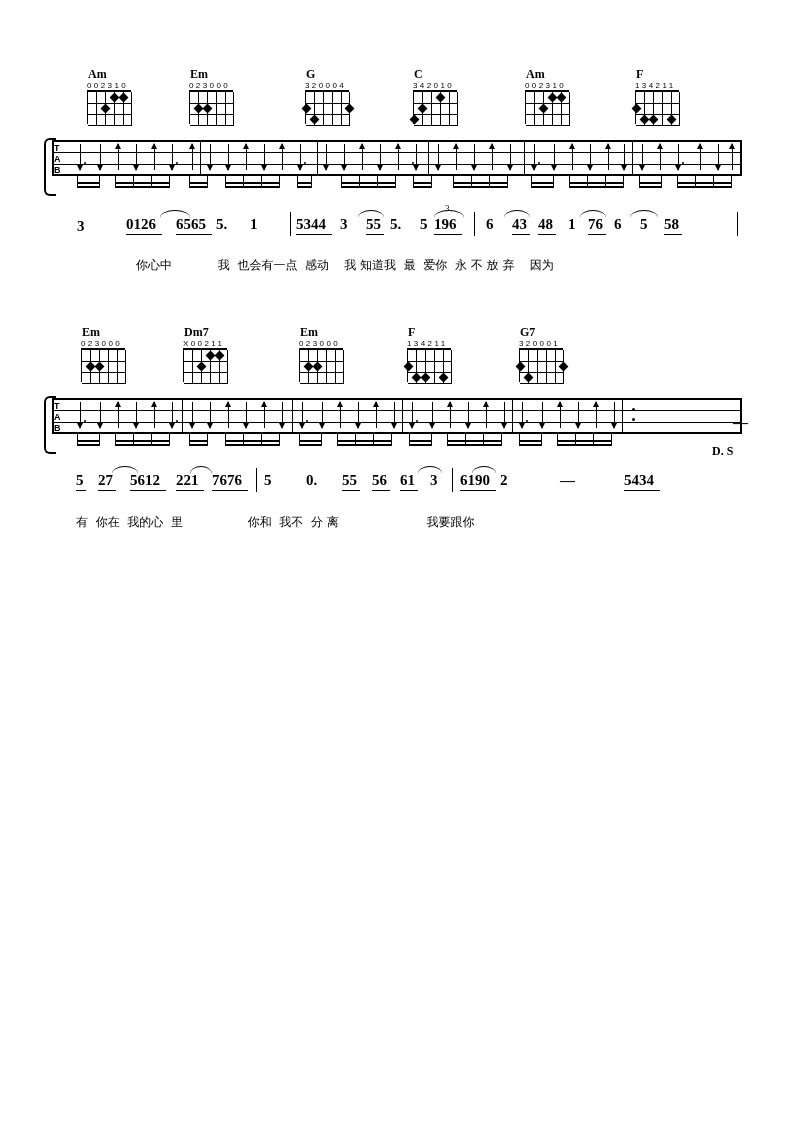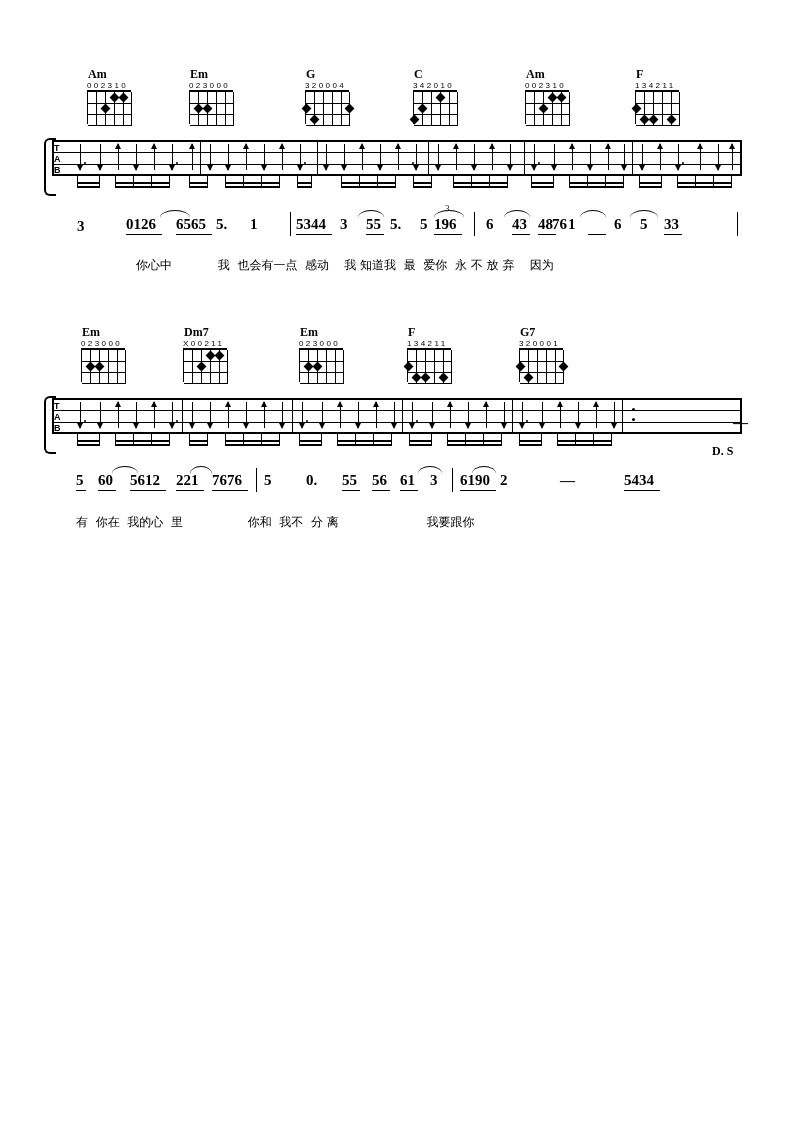--- a/index.html
+++ b/index.html
@@ -592,27 +592,27 @@
     <div class="underline-1" style="left:434px; top:174px; width:28px;"></div>
     <div class="barline-num" style="left:474px; top:152px; height:24px;"></div>
 
     <div class="numline" style="left:486px; top:156px;">6</div>
     <div class="numline" style="left:512px; top:156px;">43</div>
     <div class="underline-1" style="left:512px; top:174px; width:18px;"></div>
     <div class="slur" style="left:504px; top:150px; width:26px;"></div>
     <div class="numline" style="left:538px; top:156px;">48</div>
     <div class="underline-1" style="left:538px; top:174px; width:18px;"></div>
     <div class="numline" style="left:568px; top:156px;">1</div>
-    <div class="numline" style="left:552px; top:156px;">76</div>
+    <div class="numline" style="left:588px; top:156px;">76</div>
     <div class="underline-1" style="left:588px; top:174px; width:18px;"></div>
     <div class="slur" style="left:580px; top:150px; width:26px;"></div>
     <div class="numline" style="left:614px; top:156px;">6</div>
     <div class="numline" style="left:640px; top:156px;">5</div>
     <div class="slur" style="left:630px; top:150px; width:28px;"></div>
-    <div class="numline" style="left:664px; top:156px;">33</div>
+    <div class="numline" style="left:664px; top:156px;">58</div>
     <div class="underline-1" style="left:664px; top:174px; width:18px;"></div>
     <div class="barline-num" style="left:737px; top:152px; height:24px;"></div>
 
     <div class="lyrics" style="left:136px; top:197px;">你心中            我  也会有一点  感动    我 知道我  最  爱你  永 不 放 弃    因为</div>
   </div>
 
   <div class="system" id="system-2">
 
     <div class="chord" style="left:80px; top:8px;">
       <div class="chord-name">Em</div>
@@ -892,21 +892,21 @@
         <div class="beam" style="left:0; top:10px; width:55px"></div>
         <div class="beam" style="left:0; top:6px; width:55px"></div>
       </div>
     </div>
 
     <div class="dash" style="left:733px; top:96px;">—</div>
     <div class="ds-mark" style="left:712px; top:126px;">D. S</div>
 
     <div class="numline" style="left:76px; top:154px;">5</div>
     <div class="underline-1" style="left:76px; top:172px; width:10px;"></div>
-    <div class="numline" style="left:98px; top:154px;">60</div>
+    <div class="numline" style="left:98px; top:154px;">27</div>
     <div class="underline-1" style="left:98px; top:172px; width:18px;"></div>
     <div class="slur" style="left:112px; top:148px; width:26px;"></div>
     <div class="numline" style="left:130px; top:154px;">5612</div>
     <div class="underline-1" style="left:130px; top:172px; width:36px;"></div>
     <div class="numline" style="left:176px; top:154px;">221</div>
     <div class="underline-1" style="left:176px; top:172px; width:28px;"></div>
     <div class="slur" style="left:190px; top:148px; width:22px;"></div>
     <div class="numline" style="left:212px; top:154px;">7676</div>
     <div class="underline-1" style="left:212px; top:172px; width:36px;"></div>
     <div class="barline-num" style="left:256px; top:150px; height:24px;"></div>

